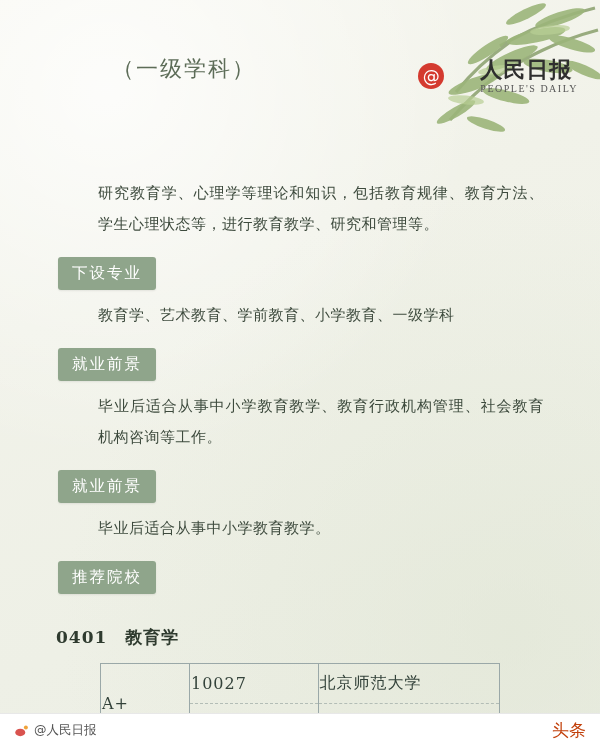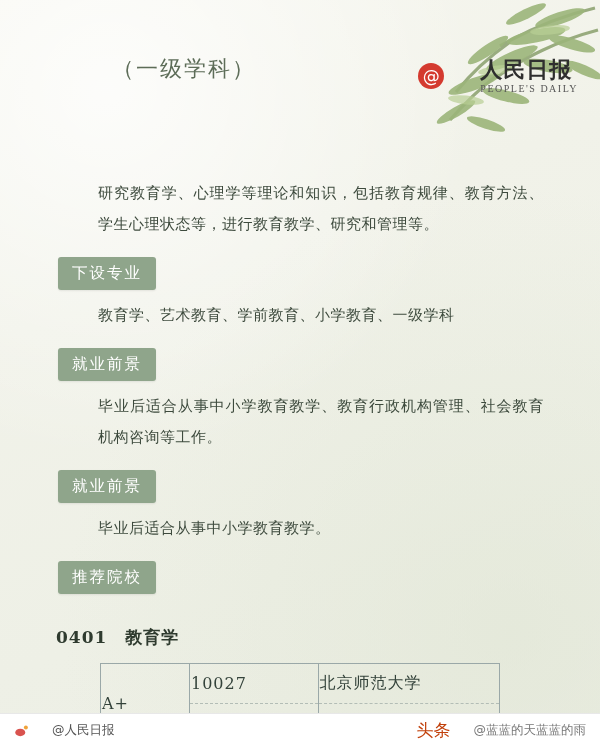--- a/index.html
+++ b/index.html
@@ -194,21 +194,21 @@
     border-top: 1px solid #e8e8e8;
     display: flex;
     align-items: center;
     justify-content: space-between;
     padding: 0 14px;
     box-sizing: border-box;
   }
   .footer-left, .footer-right {
     display: flex;
     align-items: center;
-    gap: 23px;
+    gap: 5px;
     font-family: "DejaVu Sans", sans-serif;
     font-size: 12.5px;
     color: #777;
   }
   .weibo-icon {
     width: 15px; height: 15px;
     color: #d9534f;
     display: inline-block;
   }
   .toutiao-icon {
@@ -312,16 +312,15 @@
   <div class="footer">
     <div class="footer-left">
       <svg class="weibo-icon" viewBox="0 0 24 24" fill="#d9534f">
         <ellipse cx="10" cy="15" rx="8" ry="6"></ellipse>
         <circle cx="19" cy="7" r="3.2" fill="#f0a23a"></circle>
       </svg>
       <span class="footer-strong">@人民日报</span>
     </div>
     <div class="footer-right">
       <span class="toutiao-icon">头条</span>
-      <span>@蓝蓝的天蓝蓝的雨</span>
     </div>
   </div>
 </div>
 
 </body></html>

